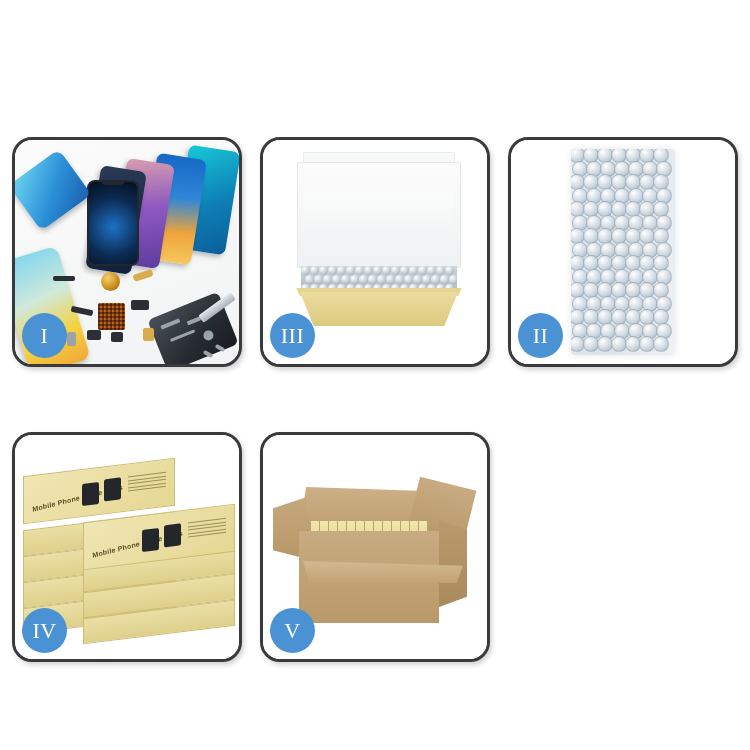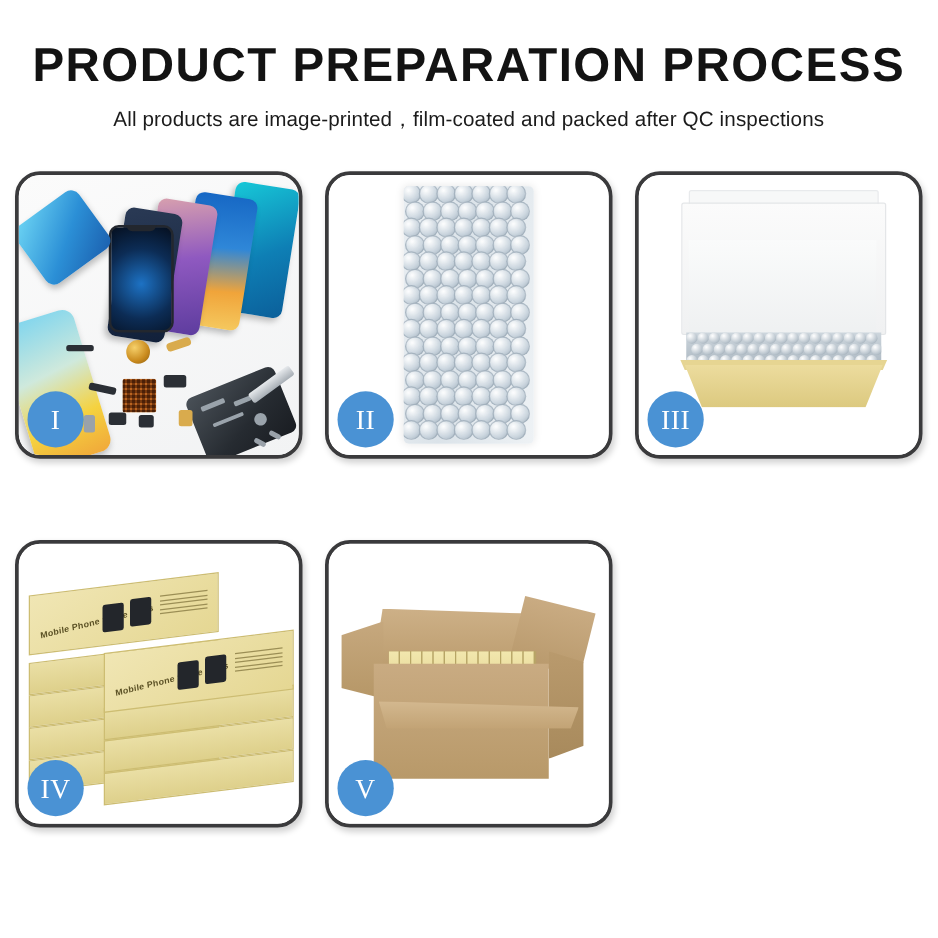--- a/index.html
+++ b/index.html
@@ -228,24 +228,20 @@
   .c6-film{
     position:absolute;left:22px;top:30px;width:190px;height:164px;
     border-radius:6px;background:rgba(236,242,246,.22);
   }
 </style>
 </head>
 <body>
 
 <div class="page">
 
-  <div class="header">
-    <div class="title">PRODUCT PREPARATION PROCESS</div>
-    <div class="subtitle">All products are image-printed，film-coated and packed after QC inspections</div>
-  </div>
 
   <div class="grid">
 
     <div class="panel">
       <div class="stage p1">
         <div class="ph ph-teal"></div>
         <div class="ph ph-blor"></div>
         <div class="ph ph-purp"></div>
         <div class="ph ph-dark"></div>
         <div class="glass"></div>
@@ -265,20 +261,84 @@
         <div class="prt" style="left:116px;top:160px;width:18px;height:10px;"></div>
         <div class="prt" style="left:72px;top:190px;width:14px;height:10px;"></div>
         <div class="prt gray" style="left:52px;top:192px;width:9px;height:14px;"></div>
         <div class="prt" style="left:96px;top:192px;width:12px;height:10px;"></div>
         <div class="prt gold" style="left:128px;top:188px;width:11px;height:13px;"></div>
         <div class="prt gray" style="right:14px;bottom:14px;width:10px;height:4px;transform:rotate(28deg);"></div>
         <div class="prt gray" style="right:26px;bottom:8px;width:10px;height:4px;transform:rotate(28deg);"></div>
         <div class="tweez"></div>
       </div>
       <div class="badge">I</div>
+    </div>
+
+    <div class="panel">
+      <div class="stage p3">
+        <div class="lid3-top"></div>
+        <div class="lid3"></div>
+        <div class="foam3"></div>
+        <div class="bwrap3" id="bw3">
+            <span class="bb" style="left: 0px; top: 0px;"></span>
+            <span class="bb" style="left: 9px; top: 0px;"></span>
+            <span class="bb" style="left: 18px; top: 0px;"></span>
+            <span class="bb" style="left: 27px; top: 0px;"></span>
+            <span class="bb" style="left: 36px; top: 0px;"></span>
+            <span class="bb" style="left: 45px; top: 0px;"></span>
+            <span class="bb" style="left: 54px; top: 0px;"></span>
+            <span class="bb" style="left: 63px; top: 0px;"></span>
+            <span class="bb" style="left: 72px; top: 0px;"></span>
+            <span class="bb" style="left: 81px; top: 0px;"></span>
+            <span class="bb" style="left: 90px; top: 0px;"></span>
+            <span class="bb" style="left: 99px; top: 0px;"></span>
+            <span class="bb" style="left: 108px; top: 0px;"></span>
+            <span class="bb" style="left: 117px; top: 0px;"></span>
+            <span class="bb" style="left: 126px; top: 0px;"></span>
+            <span class="bb" style="left: 135px; top: 0px;"></span>
+            <span class="bb" style="left: 144px; top: 0px;"></span>
+            <span class="bb" style="left: 4px; top: 9px;"></span>
+            <span class="bb" style="left: 13px; top: 9px;"></span>
+            <span class="bb" style="left: 22px; top: 9px;"></span>
+            <span class="bb" style="left: 31px; top: 9px;"></span>
+            <span class="bb" style="left: 40px; top: 9px;"></span>
+            <span class="bb" style="left: 49px; top: 9px;"></span>
+            <span class="bb" style="left: 58px; top: 9px;"></span>
+            <span class="bb" style="left: 67px; top: 9px;"></span>
+            <span class="bb" style="left: 76px; top: 9px;"></span>
+            <span class="bb" style="left: 85px; top: 9px;"></span>
+            <span class="bb" style="left: 94px; top: 9px;"></span>
+            <span class="bb" style="left: 103px; top: 9px;"></span>
+            <span class="bb" style="left: 112px; top: 9px;"></span>
+            <span class="bb" style="left: 121px; top: 9px;"></span>
+            <span class="bb" style="left: 130px; top: 9px;"></span>
+            <span class="bb" style="left: 139px; top: 9px;"></span>
+            <span class="bb" style="left: 148px; top: 9px;"></span>
+            <span class="bb" style="left: 0px; top: 18px;"></span>
+            <span class="bb" style="left: 9px; top: 18px;"></span>
+            <span class="bb" style="left: 18px; top: 18px;"></span>
+            <span class="bb" style="left: 27px; top: 18px;"></span>
+            <span class="bb" style="left: 36px; top: 18px;"></span>
+            <span class="bb" style="left: 45px; top: 18px;"></span>
+            <span class="bb" style="left: 54px; top: 18px;"></span>
+            <span class="bb" style="left: 63px; top: 18px;"></span>
+            <span class="bb" style="left: 72px; top: 18px;"></span>
+            <span class="bb" style="left: 81px; top: 18px;"></span>
+            <span class="bb" style="left: 90px; top: 18px;"></span>
+            <span class="bb" style="left: 99px; top: 18px;"></span>
+            <span class="bb" style="left: 108px; top: 18px;"></span>
+            <span class="bb" style="left: 117px; top: 18px;"></span>
+            <span class="bb" style="left: 126px; top: 18px;"></span>
+            <span class="bb" style="left: 135px; top: 18px;"></span>
+            <span class="bb" style="left: 144px; top: 18px;"></span>
+          </div>
+        <div class="base3-lip"></div>
+        <div class="base3"></div>
+      </div>
+      <div class="badge">III</div>
     </div>
 
     <div class="panel">
       <div class="stage p2">
         <div class="wrap-strip" id="bubbles">
             <span class="bub" style="width: 14px; height: 14px; left: -2px; top: -2px;"></span>
             <span class="bub" style="width: 14px; height: 14px; left: 12px; top: -2px;"></span>
             <span class="bub" style="width: 14px; height: 14px; left: 26px; top: -2px;"></span>
             <span class="bub" style="width: 14px; height: 14px; left: 40px; top: -2px;"></span>
             <span class="bub" style="width: 14px; height: 14px; left: 54px; top: -2px;"></span>
@@ -381,84 +441,20 @@
             <span class="bub" style="width: 14px; height: 14px; left: 40px; top: 187px;"></span>
             <span class="bub" style="width: 14px; height: 14px; left: 54px; top: 187px;"></span>
             <span class="bub" style="width: 14px; height: 14px; left: 68px; top: 187px;"></span>
             <span class="bub" style="width: 14px; height: 14px; left: 82px; top: 187px;"></span>
           </div>
       </div>
       <div class="badge">II</div>
     </div>
 
     <div class="panel">
-      <div class="stage p3">
-        <div class="lid3-top"></div>
-        <div class="lid3"></div>
-        <div class="foam3"></div>
-        <div class="bwrap3" id="bw3">
-            <span class="bb" style="left: 0px; top: 0px;"></span>
-            <span class="bb" style="left: 9px; top: 0px;"></span>
-            <span class="bb" style="left: 18px; top: 0px;"></span>
-            <span class="bb" style="left: 27px; top: 0px;"></span>
-            <span class="bb" style="left: 36px; top: 0px;"></span>
-            <span class="bb" style="left: 45px; top: 0px;"></span>
-            <span class="bb" style="left: 54px; top: 0px;"></span>
-            <span class="bb" style="left: 63px; top: 0px;"></span>
-            <span class="bb" style="left: 72px; top: 0px;"></span>
-            <span class="bb" style="left: 81px; top: 0px;"></span>
-            <span class="bb" style="left: 90px; top: 0px;"></span>
-            <span class="bb" style="left: 99px; top: 0px;"></span>
-            <span class="bb" style="left: 108px; top: 0px;"></span>
-            <span class="bb" style="left: 117px; top: 0px;"></span>
-            <span class="bb" style="left: 126px; top: 0px;"></span>
-            <span class="bb" style="left: 135px; top: 0px;"></span>
-            <span class="bb" style="left: 144px; top: 0px;"></span>
-            <span class="bb" style="left: 4px; top: 9px;"></span>
-            <span class="bb" style="left: 13px; top: 9px;"></span>
-            <span class="bb" style="left: 22px; top: 9px;"></span>
-            <span class="bb" style="left: 31px; top: 9px;"></span>
-            <span class="bb" style="left: 40px; top: 9px;"></span>
-            <span class="bb" style="left: 49px; top: 9px;"></span>
-            <span class="bb" style="left: 58px; top: 9px;"></span>
-            <span class="bb" style="left: 67px; top: 9px;"></span>
-            <span class="bb" style="left: 76px; top: 9px;"></span>
-            <span class="bb" style="left: 85px; top: 9px;"></span>
-            <span class="bb" style="left: 94px; top: 9px;"></span>
-            <span class="bb" style="left: 103px; top: 9px;"></span>
-            <span class="bb" style="left: 112px; top: 9px;"></span>
-            <span class="bb" style="left: 121px; top: 9px;"></span>
-            <span class="bb" style="left: 130px; top: 9px;"></span>
-            <span class="bb" style="left: 139px; top: 9px;"></span>
-            <span class="bb" style="left: 148px; top: 9px;"></span>
-            <span class="bb" style="left: 0px; top: 18px;"></span>
-            <span class="bb" style="left: 9px; top: 18px;"></span>
-            <span class="bb" style="left: 18px; top: 18px;"></span>
-            <span class="bb" style="left: 27px; top: 18px;"></span>
-            <span class="bb" style="left: 36px; top: 18px;"></span>
-            <span class="bb" style="left: 45px; top: 18px;"></span>
-            <span class="bb" style="left: 54px; top: 18px;"></span>
-            <span class="bb" style="left: 63px; top: 18px;"></span>
-            <span class="bb" style="left: 72px; top: 18px;"></span>
-            <span class="bb" style="left: 81px; top: 18px;"></span>
-            <span class="bb" style="left: 90px; top: 18px;"></span>
-            <span class="bb" style="left: 99px; top: 18px;"></span>
-            <span class="bb" style="left: 108px; top: 18px;"></span>
-            <span class="bb" style="left: 117px; top: 18px;"></span>
-            <span class="bb" style="left: 126px; top: 18px;"></span>
-            <span class="bb" style="left: 135px; top: 18px;"></span>
-            <span class="bb" style="left: 144px; top: 18px;"></span>
-          </div>
-        <div class="base3-lip"></div>
-        <div class="base3"></div>
-      </div>
-      <div class="badge">III</div>
-    </div>
-
-    <div class="panel">
       <div class="stage p4">
         <div class="stack">
           <div class="bx" style="left:2px;top:150px;width:150px;height:24px;transform:skewY(-7deg);"></div>
           <div class="bx" style="left:2px;top:124px;width:150px;height:24px;transform:skewY(-7deg);"></div>
           <div class="bx" style="left:2px;top:98px;width:150px;height:24px;transform:skewY(-7deg);"></div>
           <div class="bx" style="left:2px;top:72px;width:150px;height:24px;transform:skewY(-7deg);"></div>
 
           <div class="bx" style="left:62px;top:160px;width:150px;height:24px;transform:skewY(-7deg);"></div>
           <div class="bx" style="left:62px;top:134px;width:150px;height:24px;transform:skewY(-7deg);"></div>
           <div class="bx" style="left:62px;top:108px;width:150px;height:24px;transform:skewY(-7deg);"></div>

